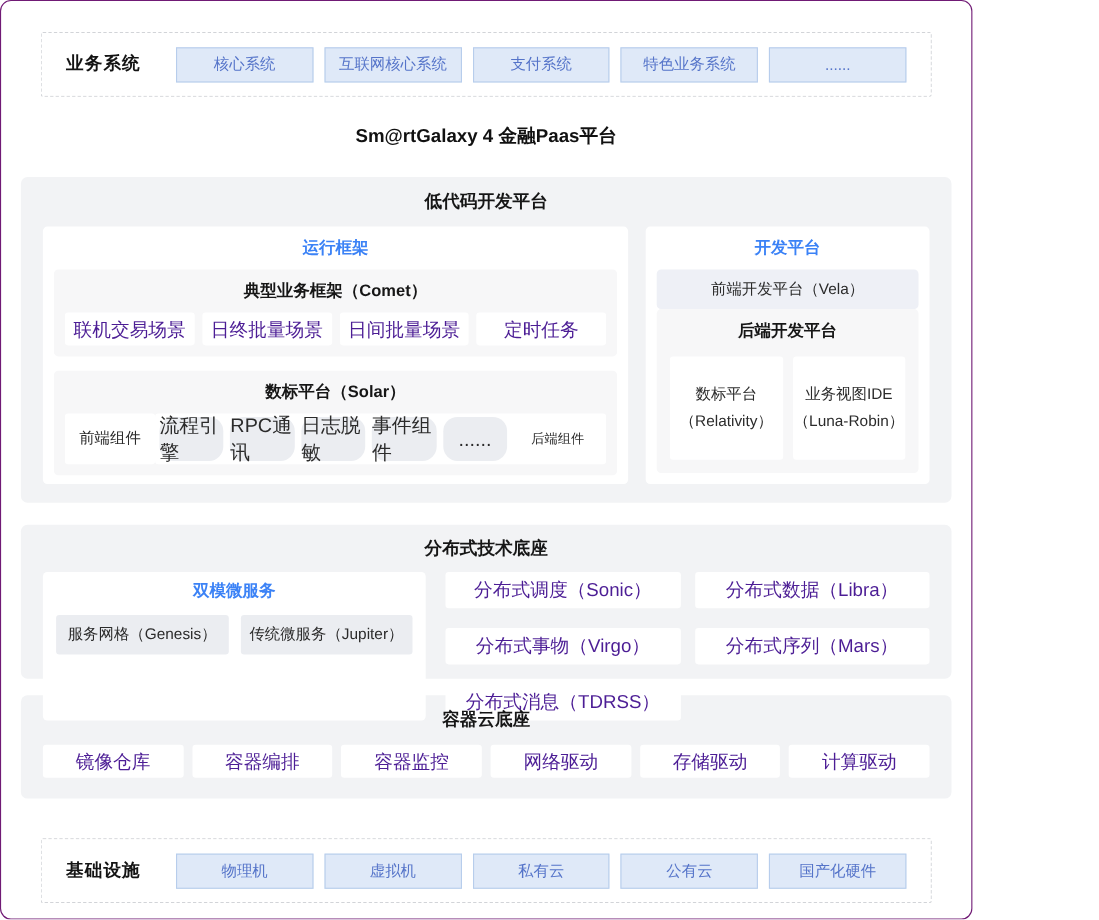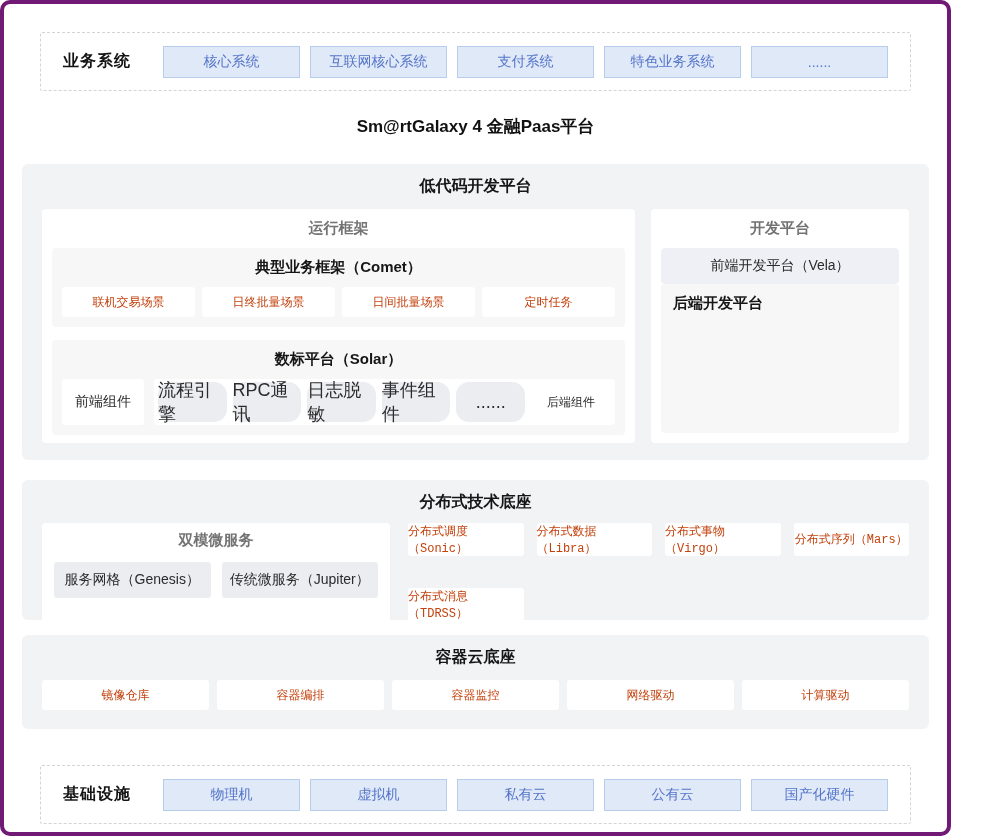--- a/index.html
+++ b/index.html
@@ -3,22 +3,22 @@
 <meta charset="utf-8">
 <style>
   * { box-sizing: border-box; margin: 0; padding: 0; }
   html,body { background:#fff; }
   body {
     width: 999px; height: 836px;
     font-family: "Liberation Sans", "DejaVu Sans", sans-serif;
     color: #2b2b2b;
   }
   .page {
-    position: relative; width: 951px; height: 836px;
-    border: 4px solid #701a75; border-radius: 10px;
+    position: relative; width: 884px; height: 836px;
+    border: 1px solid #701a75; border-radius: 10px;
     background: #fff; overflow: hidden;
   }
 
   
   .dashed-row {
     margin: 28px 36px 0; height: 59px;
     border: 1px dashed #d2d4d8; border-radius: 2px;
     display: flex; align-items: center; padding: 0 22px;
   }
   .row-label {
@@ -44,68 +44,68 @@
     border-radius: 6px; padding: 12px 20px 14px;
   }
   .section-lowcode     { margin-top: 26px; height: 296px; }
   .section-distributed { margin-top: 20px; height: 140px; }
   .section-container   { margin-top: 15px; height: 94px; }
   .section-title {
     text-align: center; font-weight: 700; font-size: 16px; color: #161616;
   }
 
   .card { background: #fff; border-radius: 4px; }
-  .card-title { text-align: center; font-weight: 700; font-size: 15px; color: #737373; padding: 8px 0 10px; }
+  .card-title { text-align: center; font-weight: 700; font-size: 15px; color: #3b82f6; padding: 8px 0 10px; }
 
   
   .lowcode-body { display: flex; gap: 16px; margin-top: 12px; height: 234px; }
   .runtime-card { flex: 1; padding: 2px 10px 10px; display: flex; flex-direction: column; }
   .subpanel { background: var(--panel-bg, #f7f7f8); border-radius: 4px; padding: 4px 10px 10px; }
   .subpanel + .subpanel { margin-top: 13px; }
   .subpanel-title { text-align: center; font-weight: 700; font-size: 15px; color: #161616; padding: 6px 0 10px; }
   .comet-items { display: flex; gap: 7px; }
   .item-card {
     background: #fff; border-radius: 3px;
     display: flex; align-items: center; justify-content: center;
-    font-size: 12px; color: #c2410c;
+    font-size: 17px; color: #4c1d95;
   }
   .comet-items .item-card { flex: 1; height: 30px; }
-  .solar-row { display: flex; gap: 10px; height: 46px; }
+  .solar-row { display: flex; height: 46px; }
   .solar-end { width: 82px; flex: none; background:#fff; border-radius:3px; display:flex; align-items:center; justify-content:center; font-size:14px; }
   .solar-mid { flex: 1; background: #fff; border-radius: 3px; display: flex; align-items: center; padding: 3px 4px; gap: 6px; }
   .chip {
     flex: 1; align-self: stretch; background: var(--chip-bg, #ebedf1);
     border-radius: 13px; display: flex; align-items: center; justify-content: center;
     font-size: 18px; color: #2b2b2b;
   }
   .solar-backlabel { width: 80px; flex: none; text-align: center; font-size: 12px; }
 
   .dev-card { width: 258px; flex: none; padding: 2px 10px 10px; display: flex; flex-direction: column; }
   .vela-chip {
     height: 36px; background: var(--vela-bg, #eef0f6); border-radius: 4px;
     display: flex; align-items: center; justify-content: center;
     font-size: 14px; color: #2b2b2b; 
   }
-  .backend-panel { flex: 1; background: var(--panel-bg, #f7f7f8); border-radius: 4px; padding: 4px 12px 12px; display: flex; flex-direction: row; }
+  .backend-panel { flex: 1; background: var(--panel-bg, #f7f7f8); border-radius: 4px; padding: 4px 12px 12px; display: flex; flex-direction: column; justify-content: flex-end; }
   .backend-cards { display: flex; gap: 9px; flex: 1; margin-top: 4px; }
   .backend-card {
     flex: 1; background: #fff; border-radius: 3px;
     display: flex; flex-direction: column; align-items: center; justify-content: center;
     font-size: 14px; line-height: 1.7; color: #2b2b2b; text-align: center;
   }
 
   
   .dist-body { display: flex; gap: 18px; margin-top: 10px; }
   .dual-card { width: 348px; flex: none; padding: 0 12px 10px; background: #fff; border-radius: 4px; }
   .dual-chips { display: flex; gap: 11px; margin-top: 2px; justify-content: center; }
   .chip2 {
     flex: 1; height: 36px; background: var(--chip-bg, #ebedf1); border-radius: 3px;
     display: flex; align-items: center; justify-content: center; font-size: 14px; color: #2b2b2b;
   }
-  .dist-grid { flex: 1; display: grid; grid-template-columns: repeat(4, 1fr); gap: 32px 13px; font-family: Liberation Mono, monospace; }
+  .dist-grid { flex: 1; display: grid; grid-template-columns: repeat(2, 1fr); gap: 18px 13px; }
   .dist-grid .item-card { height: 33px; }
 
   
   .container-items { display: flex; gap: 8px; margin-top: 12px; }
   .container-items .item-card { flex: 1; height: 30px; }
 
   .bottom-row { margin-top: 36px; }
 </style>
 </head>
 <body>
@@ -154,20 +154,30 @@
             </div>
           </div>
         </div>
       </div>
 
       <div class="card dev-card">
         <div class="card-title">开发平台</div>
         <div class="vela-chip">前端开发平台（Vela）</div>
         <div class="backend-panel">
           <div class="subpanel-title">后端开发平台</div>
+          <div class="backend-cards">
+            <div class="backend-card">
+              <span>数标平台</span>
+              <span>（Relativity）</span>
+            </div>
+            <div class="backend-card">
+              <span>业务视图IDE</span>
+              <span>（Luna-Robin）</span>
+            </div>
+          </div>
         </div>
       </div>
 
     </div>
   </div>
 
   <div class="gray-section section-distributed">
     <div class="section-title">分布式技术底座</div>
     <div class="dist-body">
       <div class="dual-card">
@@ -187,20 +197,21 @@
     </div>
   </div>
 
   <div class="gray-section section-container">
     <div class="section-title">容器云底座</div>
     <div class="container-items">
       <div class="item-card">镜像仓库</div>
       <div class="item-card">容器编排</div>
       <div class="item-card">容器监控</div>
       <div class="item-card">网络驱动</div>
+      <div class="item-card">存储驱动</div>
       <div class="item-card">计算驱动</div>
     </div>
   </div>
 
   <div class="dashed-row bottom-row">
     <div class="row-label">基础设施</div>
     <div class="btn-blue">物理机</div>
     <div class="btn-blue">虚拟机</div>
     <div class="btn-blue">私有云</div>
     <div class="btn-blue">公有云</div>

